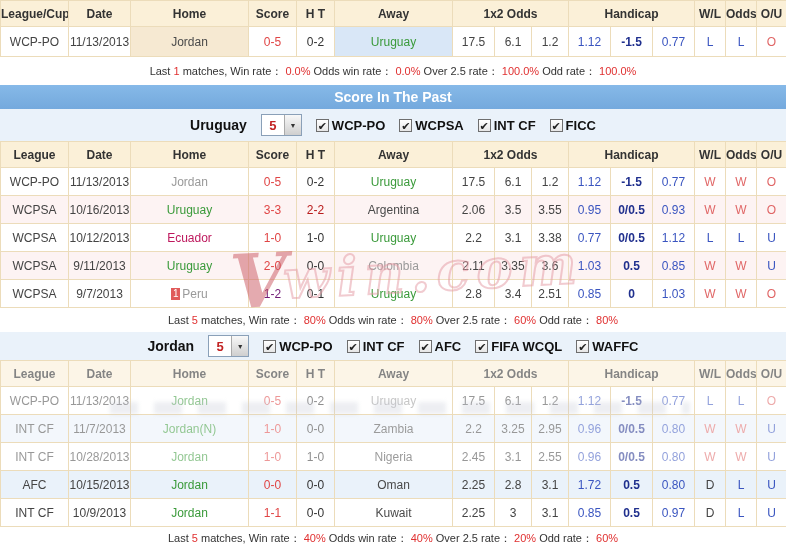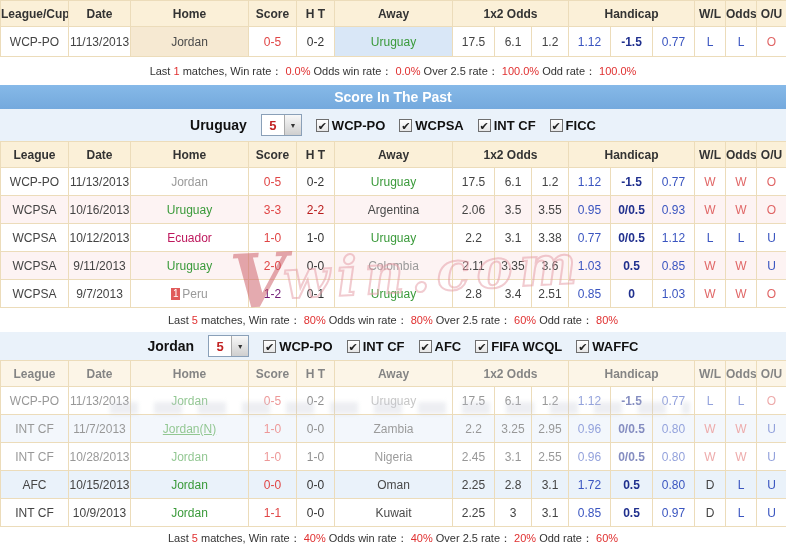--- a/index.html
+++ b/index.html
@@ -338,21 +338,21 @@
         <td class="col-h0" style="color: rgb(58, 85, 192);">1.12</td>
         <td class="col-h1" style="color: rgb(32, 48, 142);">-1.5</td>
         <td class="col-h2" style="color: rgb(58, 85, 192);">0.77</td>
         <td class="col-wl" style="color: rgb(58, 85, 192);">L</td>
         <td class="col-odds" style="color: rgb(58, 85, 192);">L</td>
         <td class="col-ou" style="color: rgb(224, 102, 102);">O</td>
       </tr>
       <tr class="faded">
         <td class="col-league" style="color: rgb(68, 68, 68);">INT CF</td>
         <td class="col-date" style="color: rgb(68, 68, 68);">11/7/2013</td>
-        <td class="col-home"><span style="color: rgb(58, 154, 58); text-decoration: underline;">Jordan(N)</span></td>
+        <td class="col-home"><span style="color: rgb(58, 154, 58);">Jordan(N)</span></td>
         <td class="col-score" style="color: rgb(224, 69, 69);">1-0</td>
         <td class="col-ht" style="color: rgb(51, 51, 51);">0-0</td>
         <td class="col-away"><span style="color: rgb(74, 74, 74);">Zambia</span></td>
         <td class="col-o0" style="color: rgb(68, 68, 68);">2.2</td>
         <td class="col-o1" style="color: rgb(68, 68, 68);">3.25</td>
         <td class="col-o2" style="color: rgb(68, 68, 68);">2.95</td>
         <td class="col-h0" style="color: rgb(58, 85, 192);">0.96</td>
         <td class="col-h1" style="color: rgb(32, 48, 142);">0/0.5</td>
         <td class="col-h2" style="color: rgb(58, 85, 192);">0.80</td>
         <td class="col-wl" style="color: rgb(224, 102, 102);">W</td>

